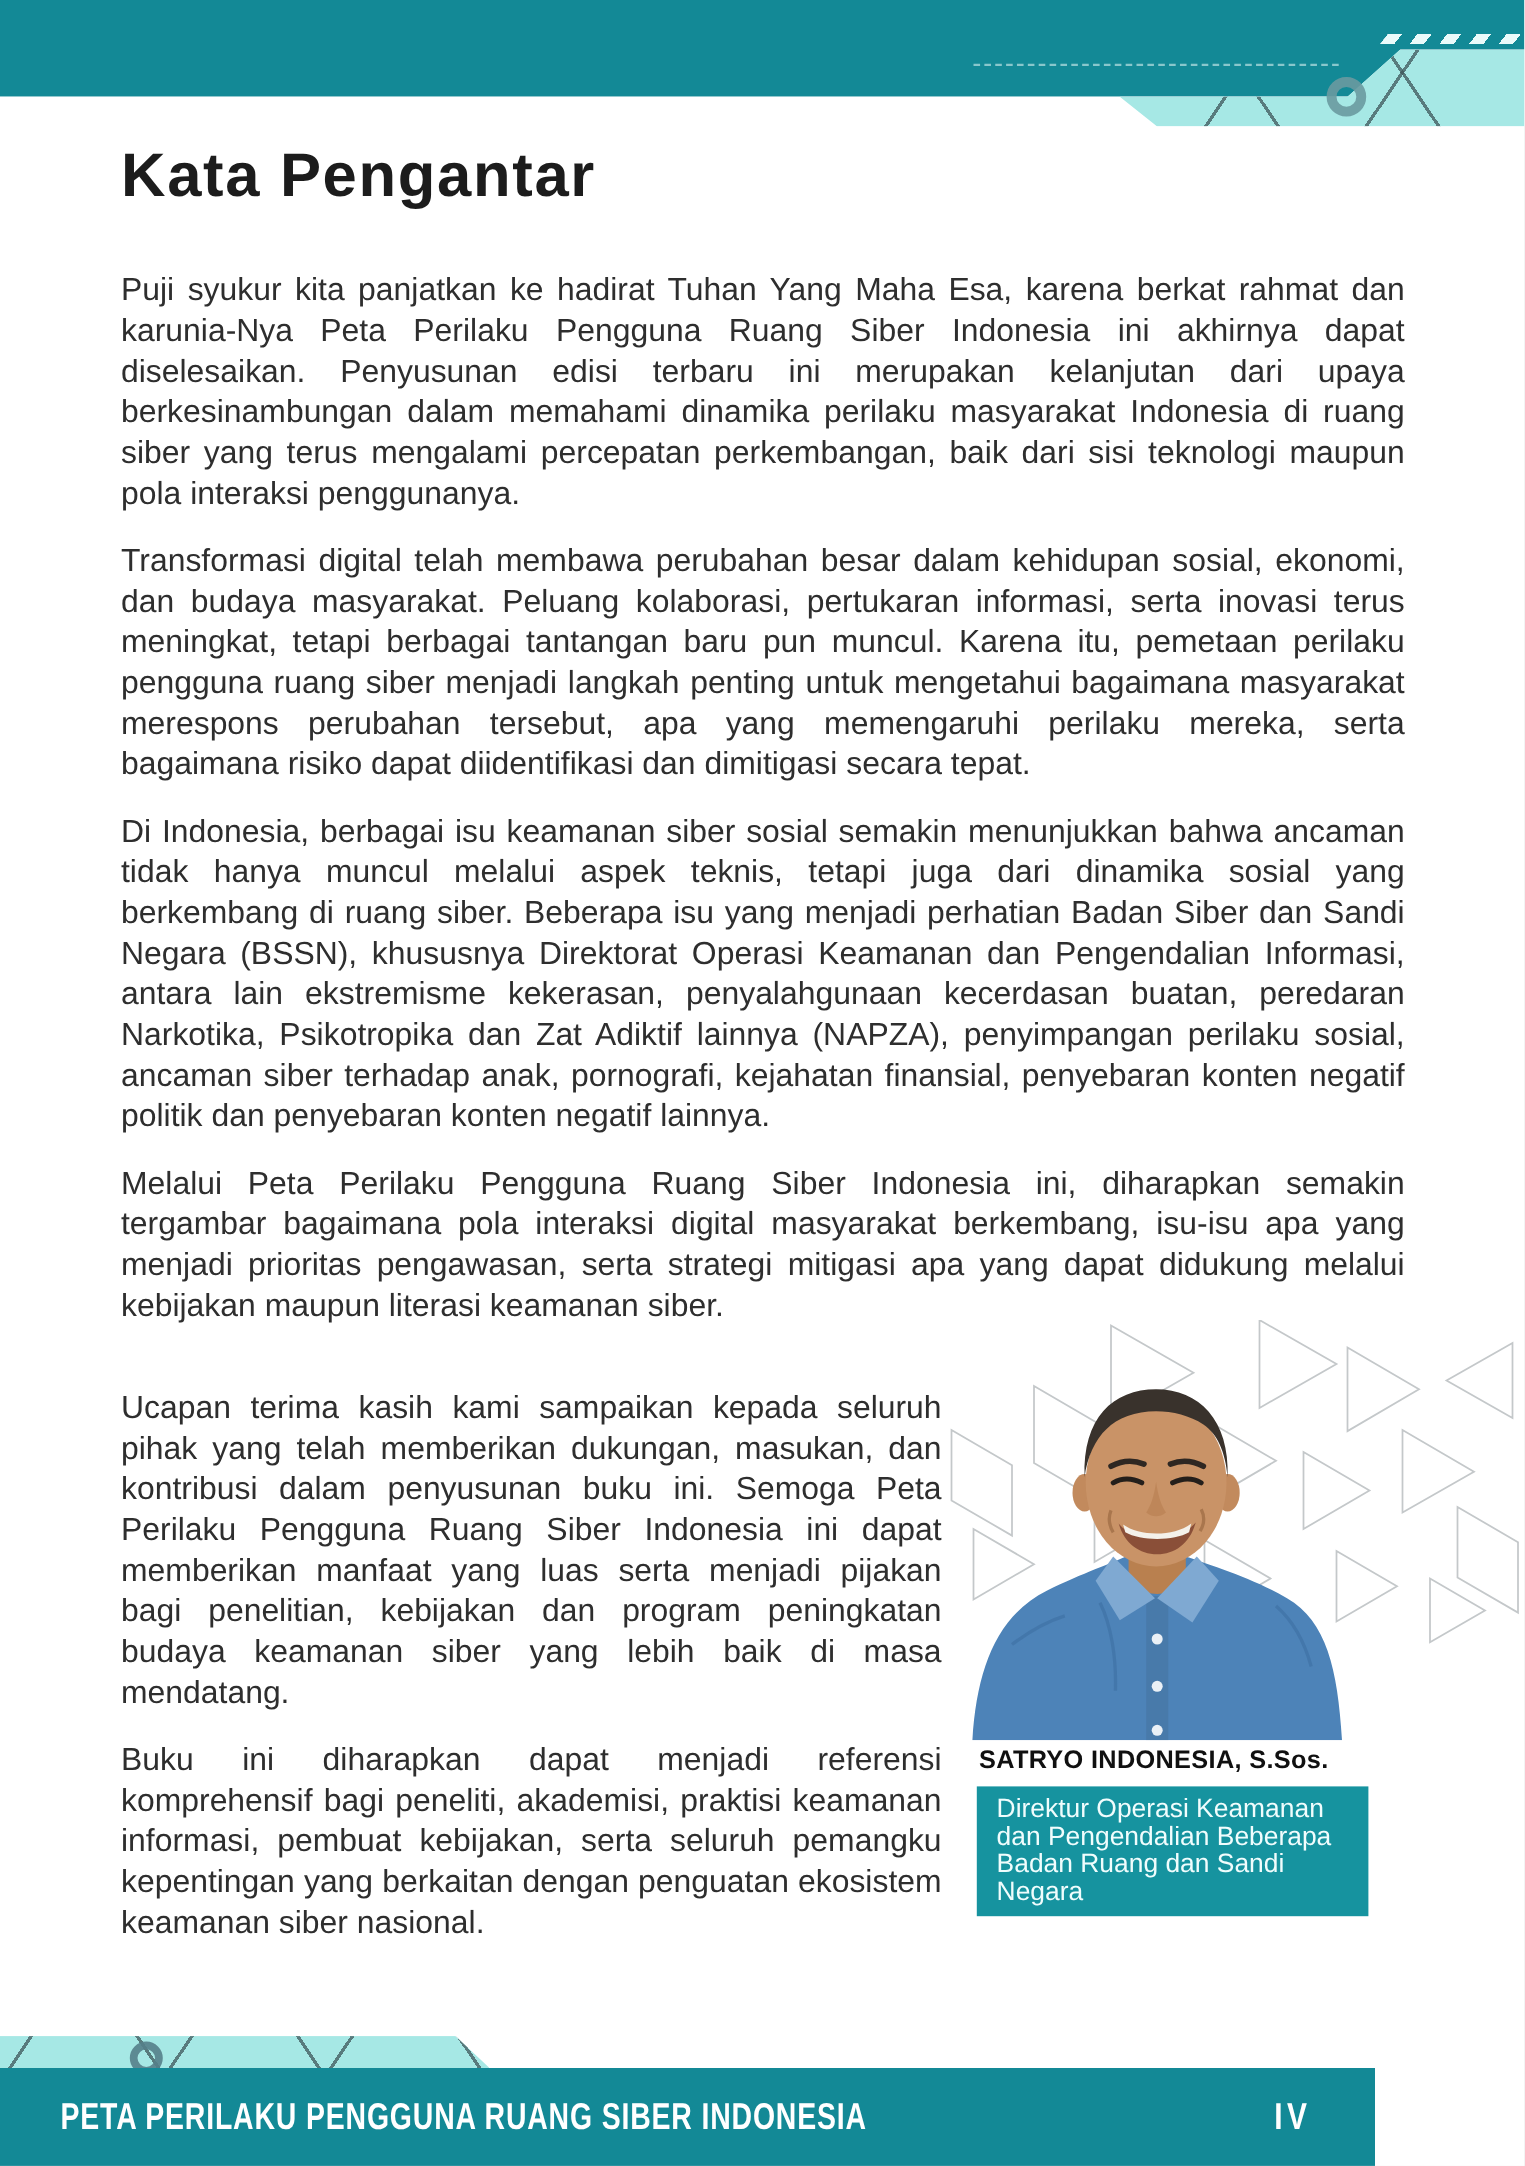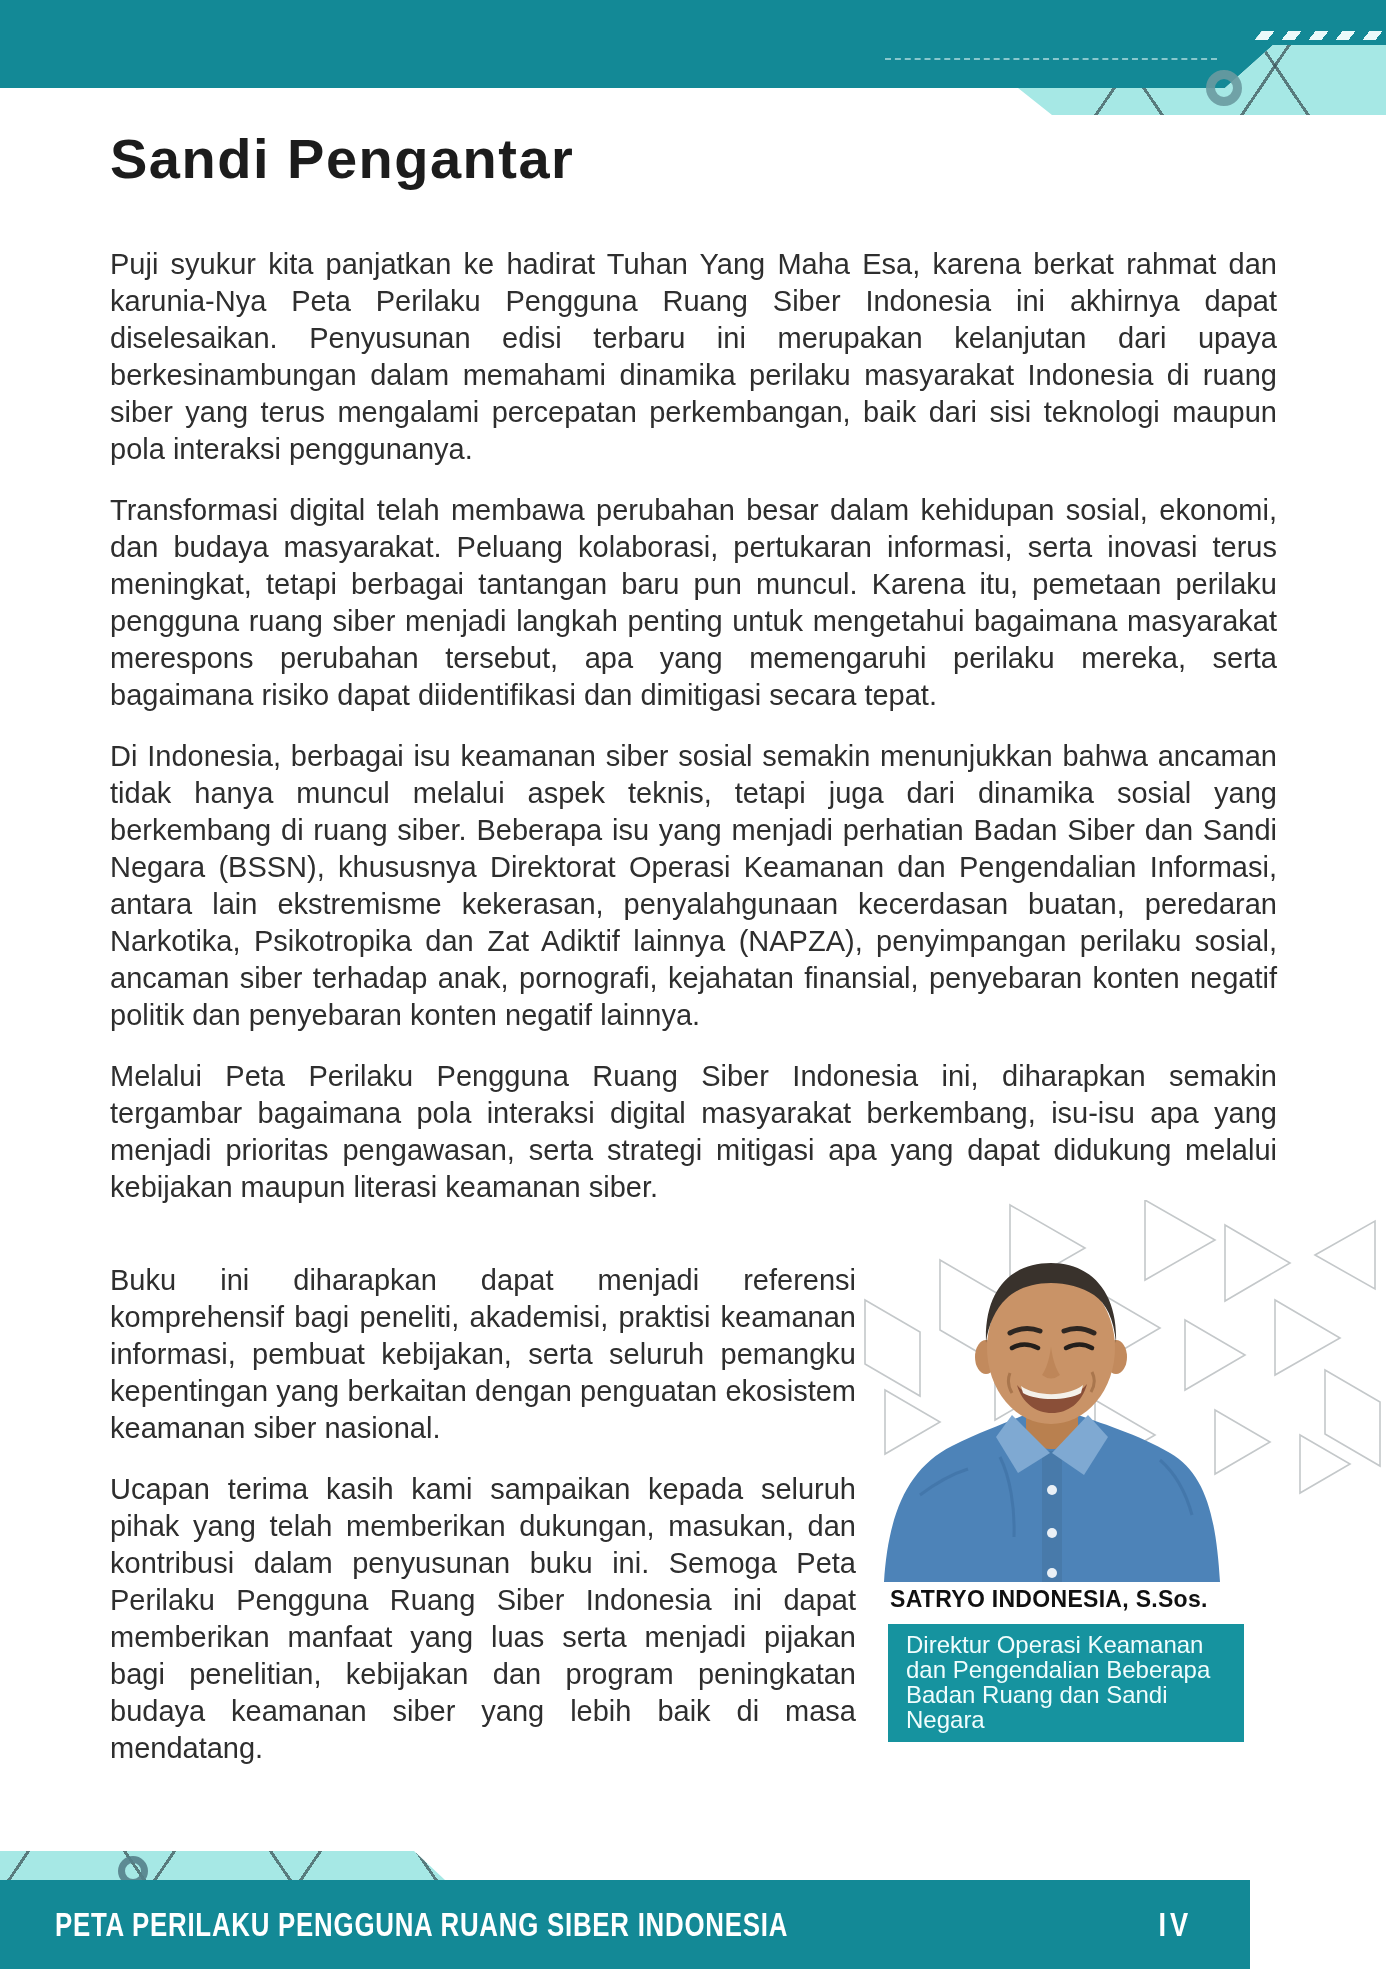--- a/index.html
+++ b/index.html
@@ -96,30 +96,30 @@
 
 <div class="page">
 
   <div class="top-bar"></div>
   <div class="top-band"></div>
   <div class="top-dash-thin"></div>
   <div class="top-dash-thick"></div>
   <div class="ring top"></div>
 
   <div class="content">
-    <h1 class="page-title">Sandi Pengantar</h1>
+    <h1 class="page-title">Kata Pengantar</h1>
     <p class="body-par">Puji syukur kita panjatkan ke hadirat Tuhan Yang Maha Esa, karena berkat rahmat dan karunia-Nya Peta Perilaku Pengguna Ruang Siber Indonesia ini akhirnya dapat diselesaikan. Penyusunan edisi terbaru ini merupakan kelanjutan dari upaya berkesinambungan dalam memahami dinamika perilaku masyarakat Indonesia di ruang siber yang terus mengalami percepatan perkembangan, baik dari sisi teknologi maupun pola interaksi penggunanya.</p>
     <p class="body-par">Transformasi digital telah membawa perubahan besar dalam kehidupan sosial, ekonomi, dan budaya masyarakat. Peluang kolaborasi, pertukaran informasi, serta inovasi terus meningkat, tetapi berbagai tantangan baru pun muncul. Karena itu, pemetaan perilaku pengguna ruang siber menjadi langkah penting untuk mengetahui bagaimana masyarakat merespons perubahan tersebut, apa yang memengaruhi perilaku mereka, serta bagaimana risiko dapat diidentifikasi dan dimitigasi secara tepat.</p>
     <p class="body-par">Di Indonesia, berbagai isu keamanan siber sosial semakin menunjukkan bahwa ancaman tidak hanya muncul melalui aspek teknis, tetapi juga dari dinamika sosial yang berkembang di ruang siber. Beberapa isu yang menjadi perhatian Badan Siber dan Sandi Negara (BSSN), khususnya Direktorat Operasi Keamanan dan Pengendalian Informasi, antara lain ekstremisme kekerasan, penyalahgunaan kecerdasan buatan, peredaran Narkotika, Psikotropika dan Zat Adiktif lainnya (NAPZA), penyimpangan perilaku sosial, ancaman siber terhadap anak, pornografi, kejahatan finansial, penyebaran konten negatif politik dan penyebaran konten negatif lainnya.</p>
     <p class="body-par">Melalui Peta Perilaku Pengguna Ruang Siber Indonesia ini, diharapkan semakin tergambar bagaimana pola interaksi digital masyarakat berkembang, isu-isu apa yang menjadi prioritas pengawasan, serta strategi mitigasi apa yang dapat didukung melalui kebijakan maupun literasi keamanan siber.</p>
   </div>
 
   <div class="narrow-wrap">
+    <p class="body-par">Ucapan terima kasih kami sampaikan kepada seluruh pihak yang telah memberikan dukungan, masukan, dan kontribusi dalam penyusunan buku ini. Semoga Peta Perilaku Pengguna Ruang Siber Indonesia ini dapat memberikan manfaat yang luas serta menjadi pijakan bagi penelitian, kebijakan dan program peningkatan budaya keamanan siber yang lebih baik di masa mendatang.</p>
     <p class="body-par">Buku ini diharapkan dapat menjadi referensi komprehensif bagi peneliti, akademisi, praktisi keamanan informasi, pembuat kebijakan, serta seluruh pemangku kepentingan yang berkaitan dengan penguatan ekosistem keamanan siber nasional.</p>
-    <p class="body-par">Ucapan terima kasih kami sampaikan kepada seluruh pihak yang telah memberikan dukungan, masukan, dan kontribusi dalam penyusunan buku ini. Semoga Peta Perilaku Pengguna Ruang Siber Indonesia ini dapat memberikan manfaat yang luas serta menjadi pijakan bagi penelitian, kebijakan dan program peningkatan budaya keamanan siber yang lebih baik di masa mendatang.</p>
   </div>
 
   <div class="figure">
     <svg class="geo-pattern" width="541" height="300" viewBox="0 0 541 300">
       <g fill="none" stroke="#c4c8ca" stroke-width="1.6">
         <path d="M165 5 l75 43 l-75 43 z"></path>
         <path d="M300 0 l70 40 l-70 40 z"></path>
         <path d="M95 60 l60 35 v70 l-60 -35 z"></path>
         <path d="M380 25 l65 38 l-65 38 z"></path>
         <path d="M470 55 l60 -34 v68 z"></path>

